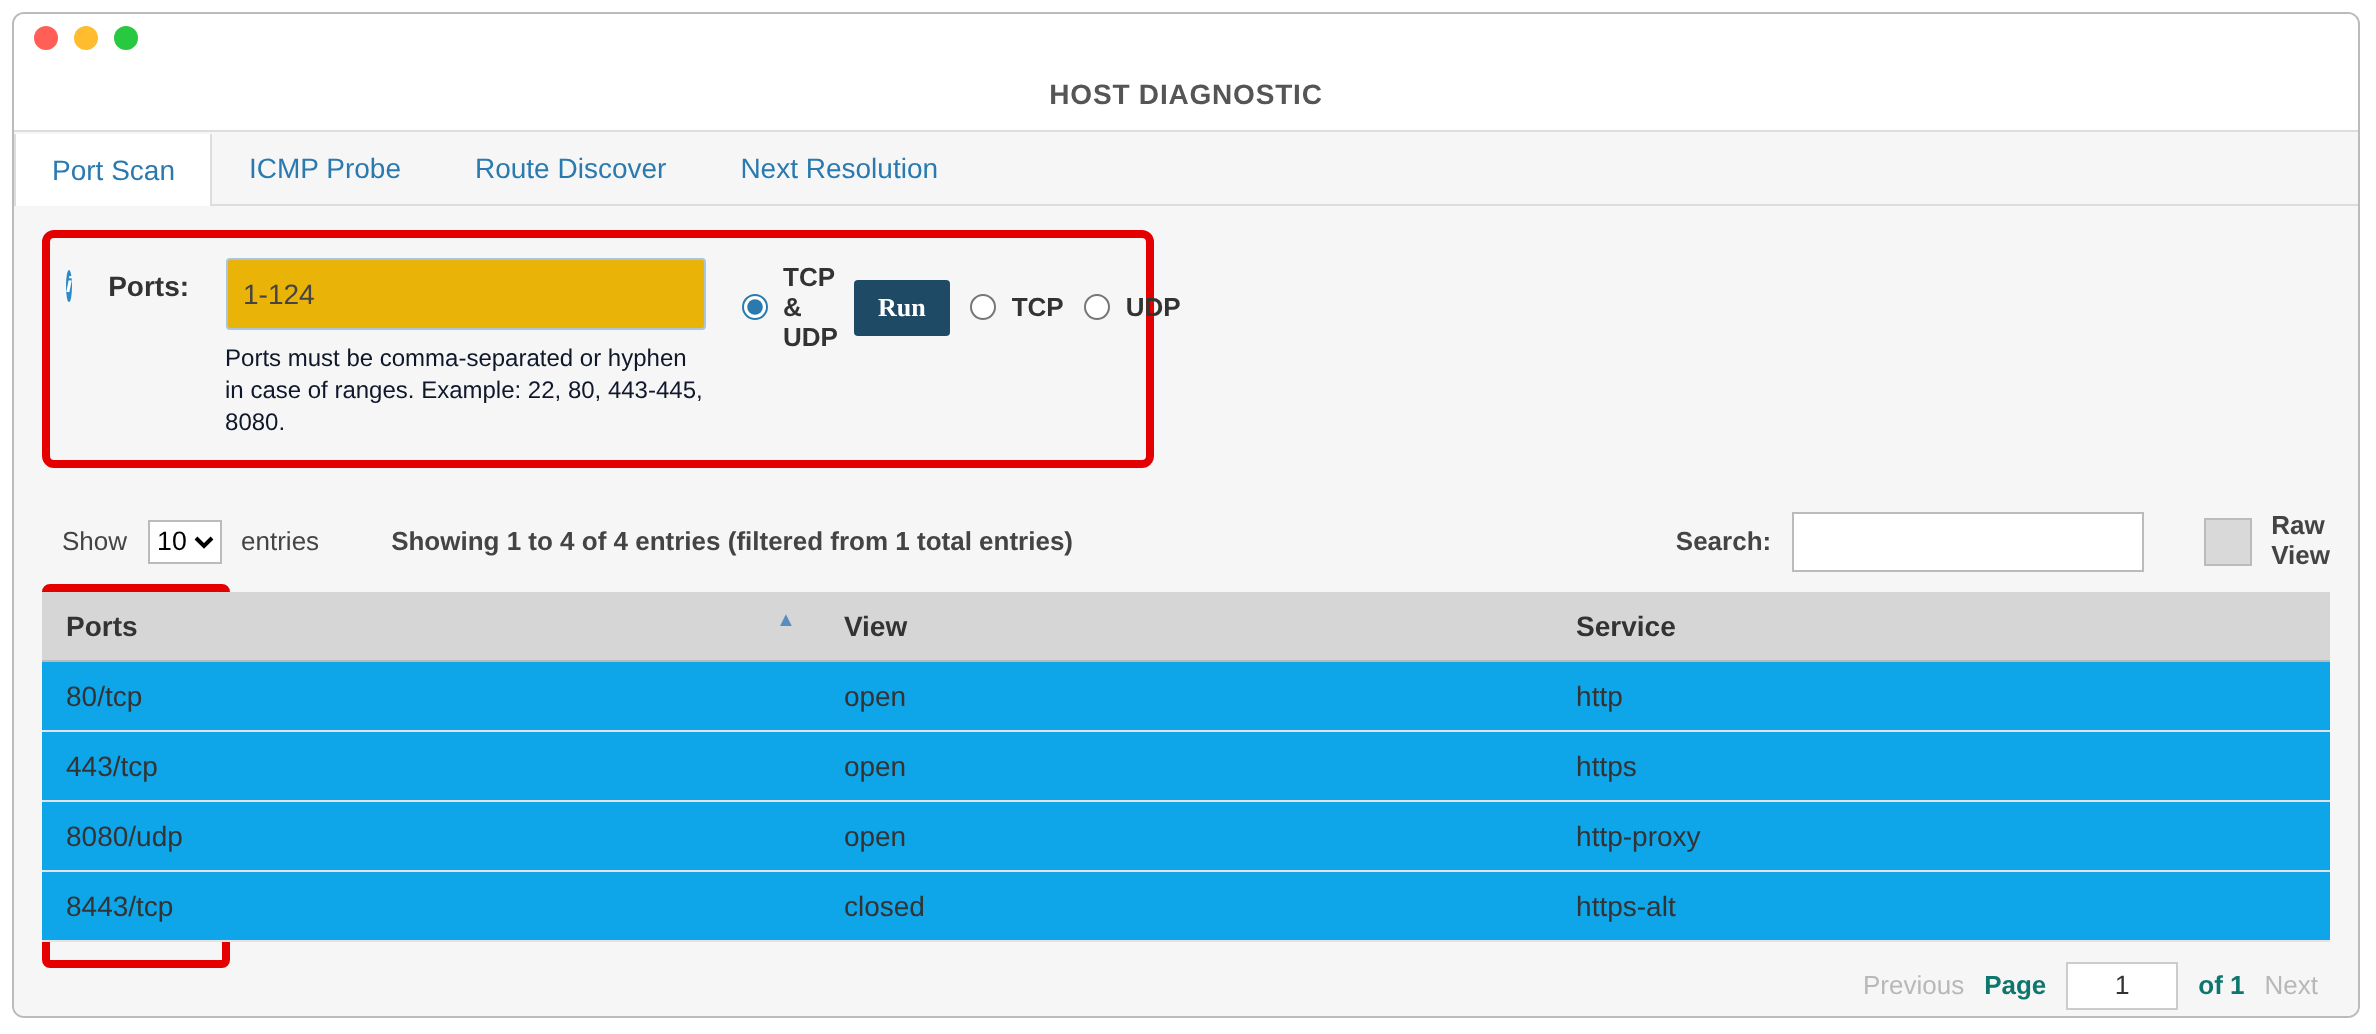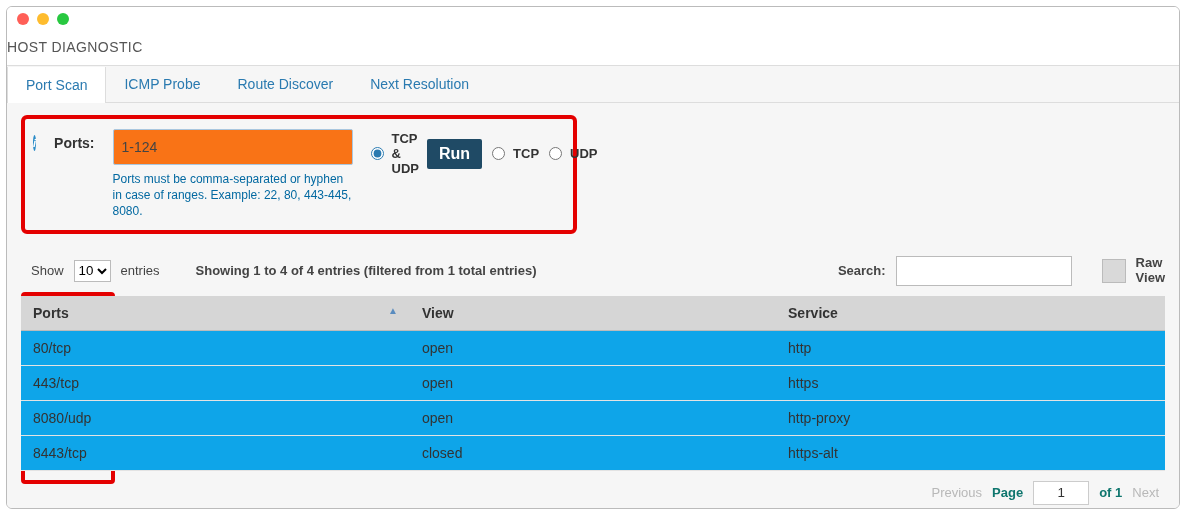--- a/index.html
+++ b/index.html
@@ -26,23 +26,23 @@
     align-items: center;
     padding: 0 10px;
     gap: 8px;
     background: #fff;
   }
   .tl-dot { width: 12px; height: 12px; border-radius: 50%; }
   .dot-red { background: #ff5f57; }
   .dot-yellow { background: #febc2e; }
   .dot-green { background: #28c840; }
   .app-title {
-    text-align: left;
-    font-size: 14px;
-    font-weight: 400;
+    text-align: center;
+    font-size: 14px;
+    font-weight: 700;
     letter-spacing: .4px;
     color: #555;
     padding: 8px 0 10px 0;
     border-bottom: 1px solid #ddd;
   }
   .tabs {
     display: flex;
     border-bottom: 1px solid #ddd;
     background: #f6f6f6;
   }
@@ -85,40 +85,41 @@
     font-size: 11px; font-weight: 700;
     display: inline-flex; align-items: center; justify-content: center;
     font-style: italic;
     margin-top: 6px;
   }
   .ports-label { font-weight: 700; color: #333; margin-top: 6px; }
   .ports-col { display: flex; flex-direction: column; gap: 6px; }
   .ports-input {
     width: 240px; height: 30px;
     border: 1px solid #a9c6de;
-    background: #f97316;
+    background: #eab308;
     padding: 17px 8px;
     font-size: 14px;
     color: #444;
     border-radius: 2px;
   }
-  .hint { font-size: 12px; color: #0369a1; line-height: 1.35; max-width: 260px; }
+  .hint { font-size: 12px; color: #0f172a; line-height: 1.35; max-width: 260px; }
   .proto-col { display: flex; flex-direction: row; gap: 10px; padding-top: 2px; }
   .proto-row { display: flex; align-items: center; gap: 8px; }
   .proto-row input[type=radio] { accent-color: #2a7ab0; }
   .proto-row label { font-weight: 700; font-size: 13px; }
   .run-btn {
     background: #1f4a65;
     color: #fff;
     border: none;
     padding: 6px 12px;
-    font-size: 16px;
+    font-size: 13px;
     font-weight: 600;
     border-radius: 2px;
     cursor: pointer;
+    font-family: Liberation Serif, serif;
   }
   .controls-row {
     display: flex;
     align-items: center;
     gap: 10px;
     padding: 4px 0 10px 10px;
     font-size: 13px;
     color: #444;
   }
   .controls-row .show-n select {

